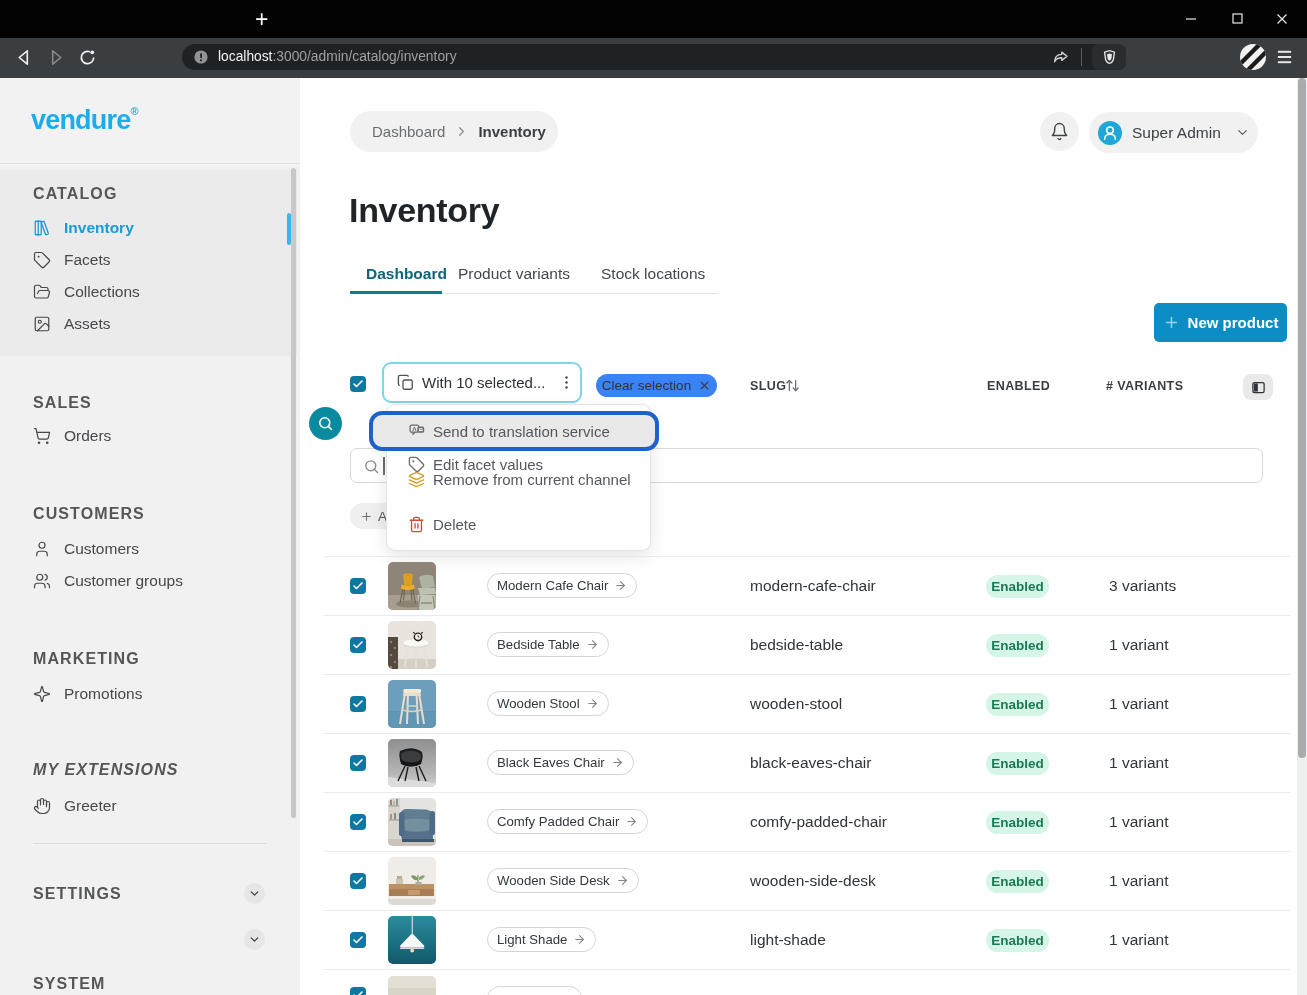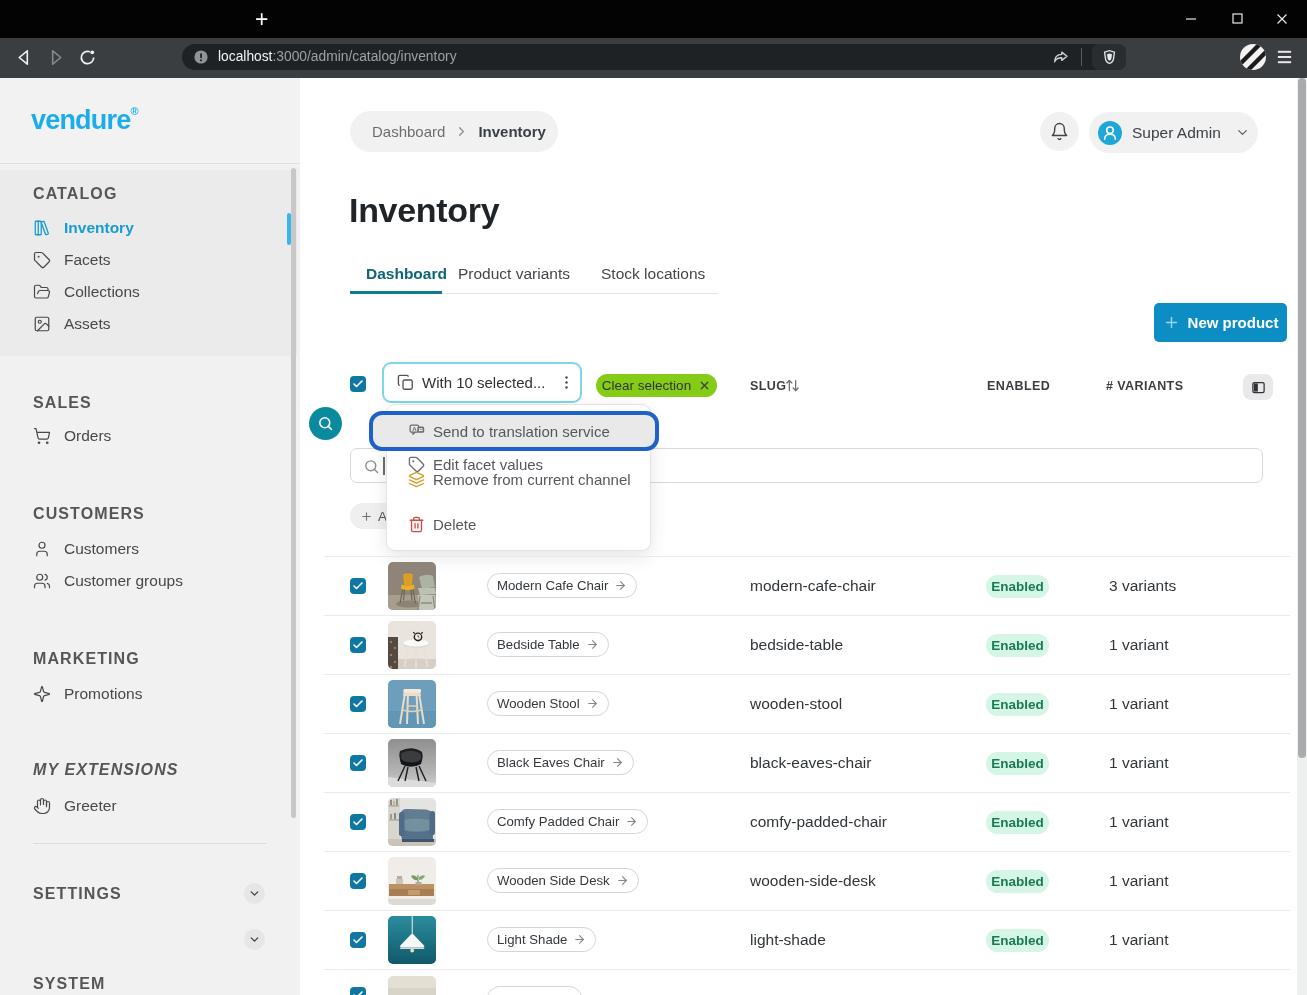--- a/index.html
+++ b/index.html
@@ -47,21 +47,21 @@
   .tab-lbl { position:absolute; top:265px; font-size:15.5px; color:#43474c; }
   #tabline { position:absolute; left:350px; top:293px; width:368px; height:1px; background:#e3e3e3; }
   #tabul { position:absolute; left:350px; top:291px; width:92px; height:3px; background:#0e7a90; }
 
   #newbtn { position:absolute; left:1154px; top:303px; width:133px; height:39px; background:#0c8dc3; border-radius:5px; color:#fff; font-size:15px; font-weight:bold; display:flex; align-items:center; justify-content:center; gap:8px; }
 
   .checkbox { position:absolute; width:16px; height:16px; border-radius:4px; background:#0f78a2; display:flex; align-items:center; justify-content:center; }
 
   
   #bulkbtn { position:absolute; left:382px; top:362px; width:200px; height:41px; background:#fff; border:2px solid #7fd4e9; border-radius:9px; display:flex; align-items:center; padding-left:13px; gap:8px; font-size:15px; color:#2e3236; white-space:nowrap; }
-  #clearpill { position:absolute; left:596px; top:374px; width:121px; height:23px; background:#84cc16; border-radius:12px; font-size:13.5px; color:#303438; display:flex; align-items:center; justify-content:center; gap:7px; }
+  #clearpill { position:absolute; left:596px; top:374px; width:121px; height:23px; background:#3b82f6; border-radius:12px; font-size:13.5px; color:#303438; display:flex; align-items:center; justify-content:center; gap:7px; }
   .colhdr { position:absolute; top:379px; font-size:12.5px; font-weight:bold; color:#3a3e42; letter-spacing:.4px; }
   #colbtn { position:absolute; left:1243px; top:374px; width:30px; height:26px; background:#e9e9e9; border-radius:8px; display:flex; align-items:center; justify-content:center; }
 
   #searchcircle { position:absolute; left:309px; top:407px; width:33px; height:33px; border-radius:50%; background:#0a8a9e; display:flex; align-items:center; justify-content:center; }
   #searchbar { position:absolute; left:350px; top:448px; width:913px; height:35px; border:1px solid #d9d9d9; border-radius:7px; background:#fff; }
   #addchip { position:absolute; left:350px; top:503px; width:110px; height:26px; background:#efefef; border-radius:13px; font-size:13.5px; color:#55595d; display:flex; align-items:center; padding-left:10px; gap:5px; }
 
   
   #menu { position:absolute; left:386px; top:404px; width:265px; height:147px; background:#fff; border:1px solid #e4e4e4; border-radius:9px; box-shadow:0 6px 18px rgba(0,0,0,.10); }
   #focusitem { position:absolute; left:369px; top:411px; width:290px; height:40px; border:4px solid #1e61c9; background:#e9e9e9; border-radius:13px; }

